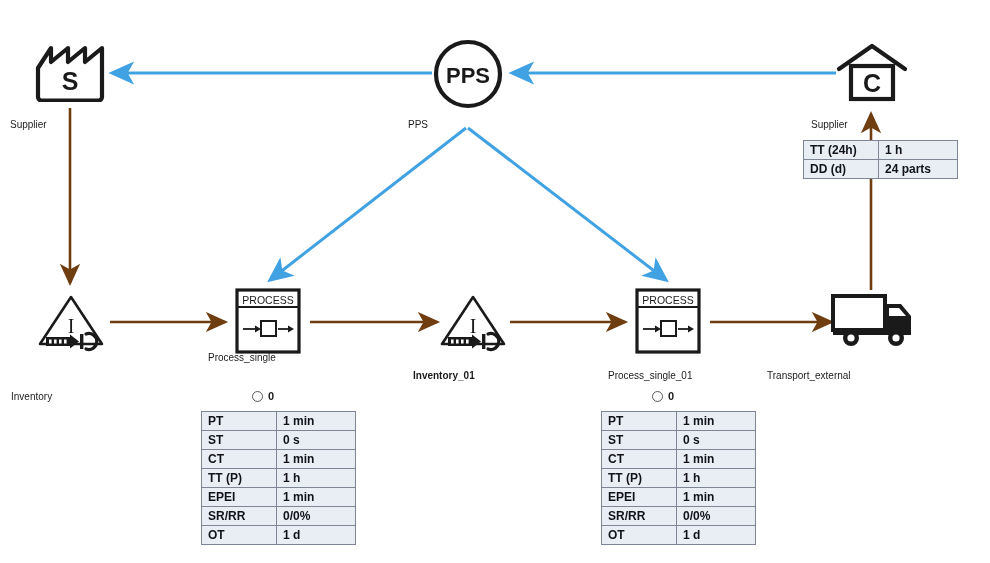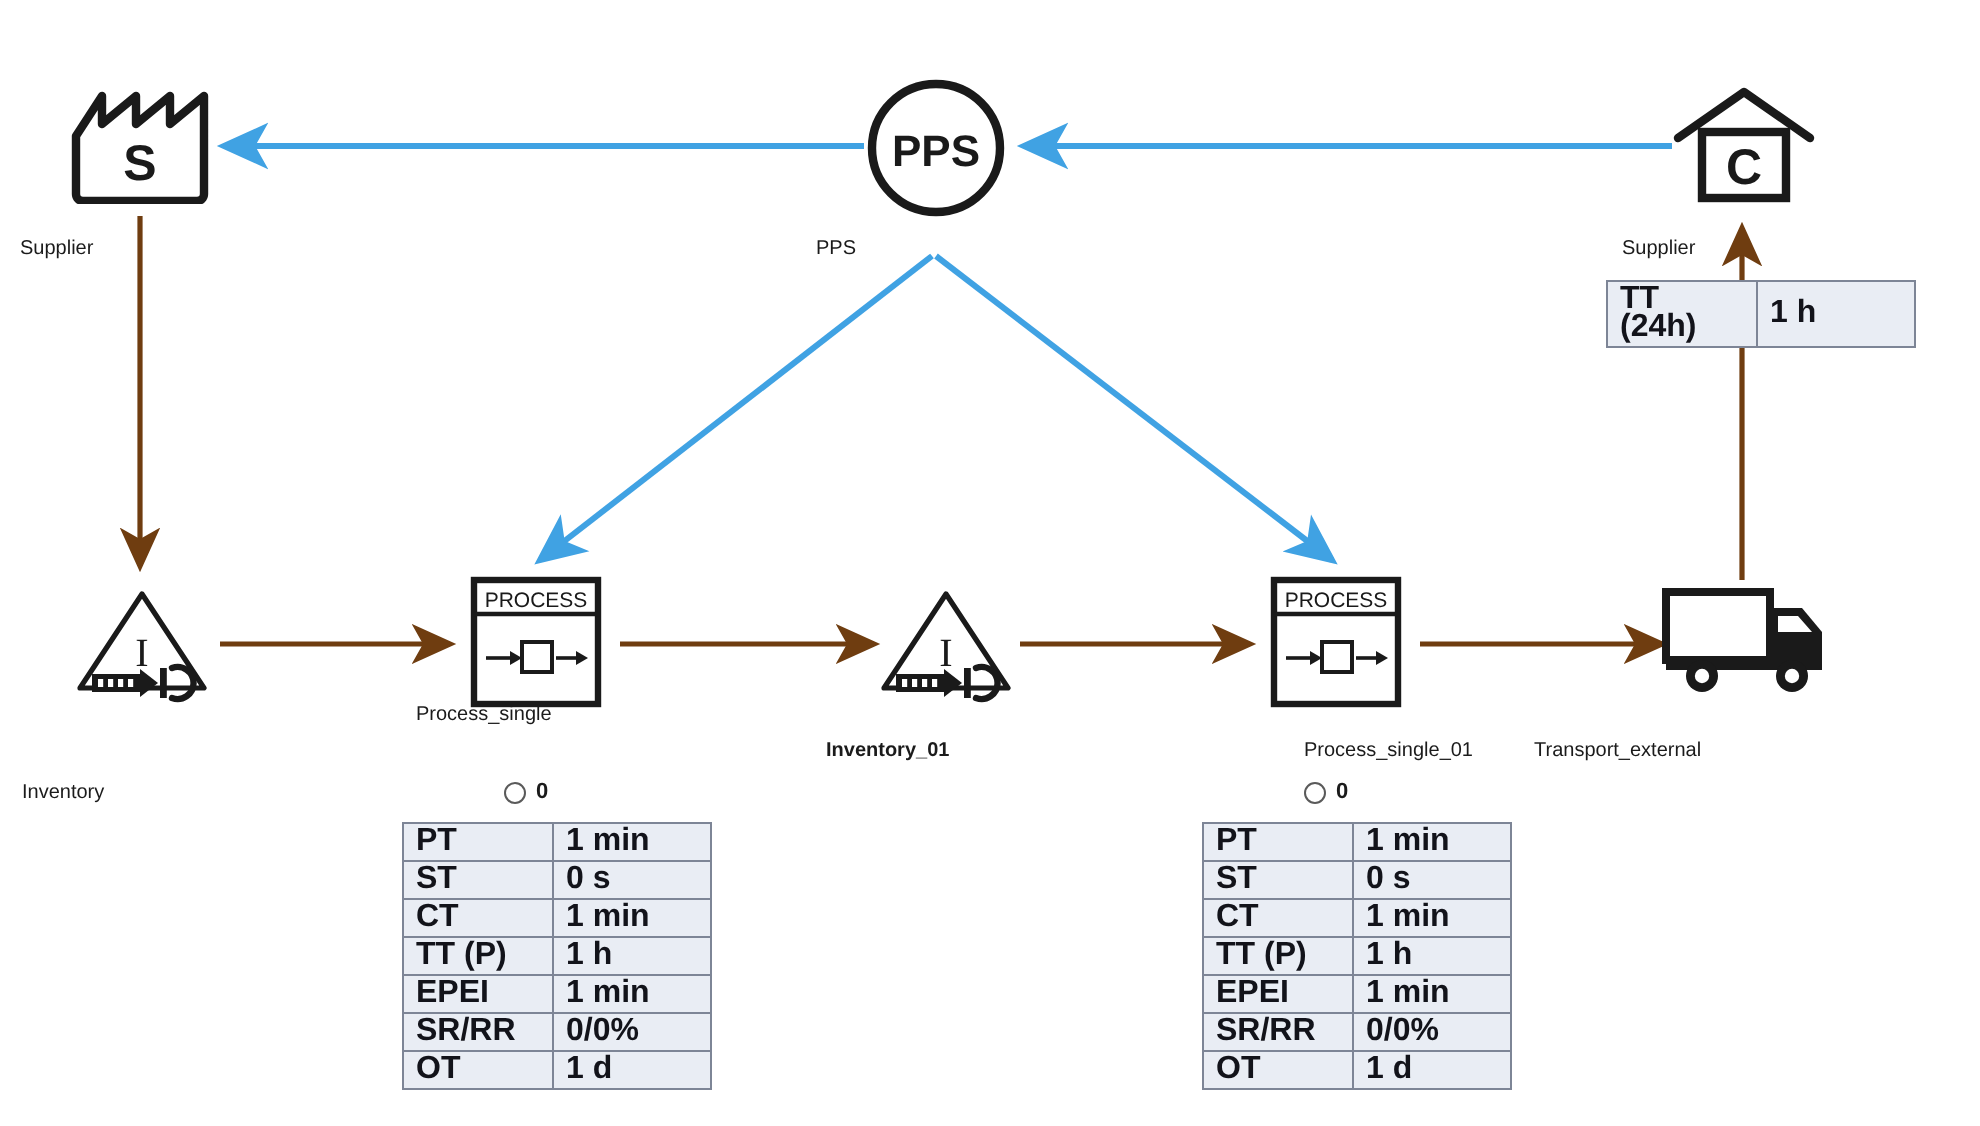--- a/index.html
+++ b/index.html
@@ -39,21 +39,21 @@
   
   .factory-icon, .customer-icon, .pps-icon,
   .inventory-icon, .process-icon, .truck-icon {
     position: absolute;
   }
   
   .data-table {
     position: absolute;
     border-collapse: collapse;
     background: #e8ecf5;
-    font-size: 16px;
+    font-size: 12px;
     color: #12131a;
     font-weight: bold;
   }
   .data-table td {
     border: 1px solid #7d8596;
     padding: 2px 6px;
     height: 14px;
     line-height: 14px;
     background: #e9edf4;
   }
@@ -146,20 +146,24 @@
       <text x="36" y="50" font-family="Liberation Sans, sans-serif" font-size="25" font-weight="bold" fill="#1a1a1a" text-anchor="middle">C</text>
     </svg>
   </div>
   <div class="node-label" style="left:811px; top:119px; width:120px;">Supplier</div>
 
   <table class="data-table" style="left:803px; top:140px;">
     <tbody>
       <tr>
         <td class="k">TT (24h)</td>
         <td class="v">1 h</td>
+      </tr>
+      <tr>
+        <td class="k">DD (d)</td>
+        <td class="v">24 parts</td>
       </tr>
     </tbody>
   </table>
 
   <div class="node inventory-icon" style="left:36px; top:292px; width:70px; height:62px;">
     <svg width="70" height="62" viewBox="0 0 70 62">
       <path d="M35,5 L66,52 L4,52 Z" fill="#ffffff" stroke="#1a1a1a" stroke-width="2.6" stroke-linejoin="round"></path>
       <text x="35" y="41" font-family="Liberation Serif, serif" font-size="20" fill="#1a1a1a" text-anchor="middle">I</text>
       <g>
         <rect x="10" y="45" width="24" height="9" fill="#1a1a1a"></rect>
@@ -253,21 +257,21 @@
       <text x="33" y="15.5" font-family="Liberation Sans, sans-serif" font-size="10.5" fill="#1a1a1a" text-anchor="middle">PROCESS</text>
       <g>
         <line x1="8" y1="41" x2="21" y2="41" stroke="#1a1a1a" stroke-width="1.8"></line>
         <path d="M20,37.5 L26,41 L20,44.5 Z" fill="#1a1a1a"></path>
         <rect x="26" y="33" width="15" height="15" fill="#ffffff" stroke="#1a1a1a" stroke-width="2"></rect>
         <line x1="43" y1="41" x2="55" y2="41" stroke="#1a1a1a" stroke-width="1.8"></line>
         <path d="M53,37.5 L59,41 L53,44.5 Z" fill="#1a1a1a"></path>
       </g>
     </svg>
   </div>
-  <div class="node-label" style="left:608px; top:370px; width:120px;margin-left:44px;">Process_single_01</div>
+  <div class="node-label" style="left:608px; top:370px; width:120px;">Process_single_01</div>
   <div class="op-marker" style="left:652px; top:390px;">
     <span class="op-circle"></span>
     <span>0</span>
   </div>
 
   <table class="data-table" style="left:601px; top:411px;">
     <tbody>
       <tr>
         <td class="k">PT</td>
         <td class="v">1 min</td>

